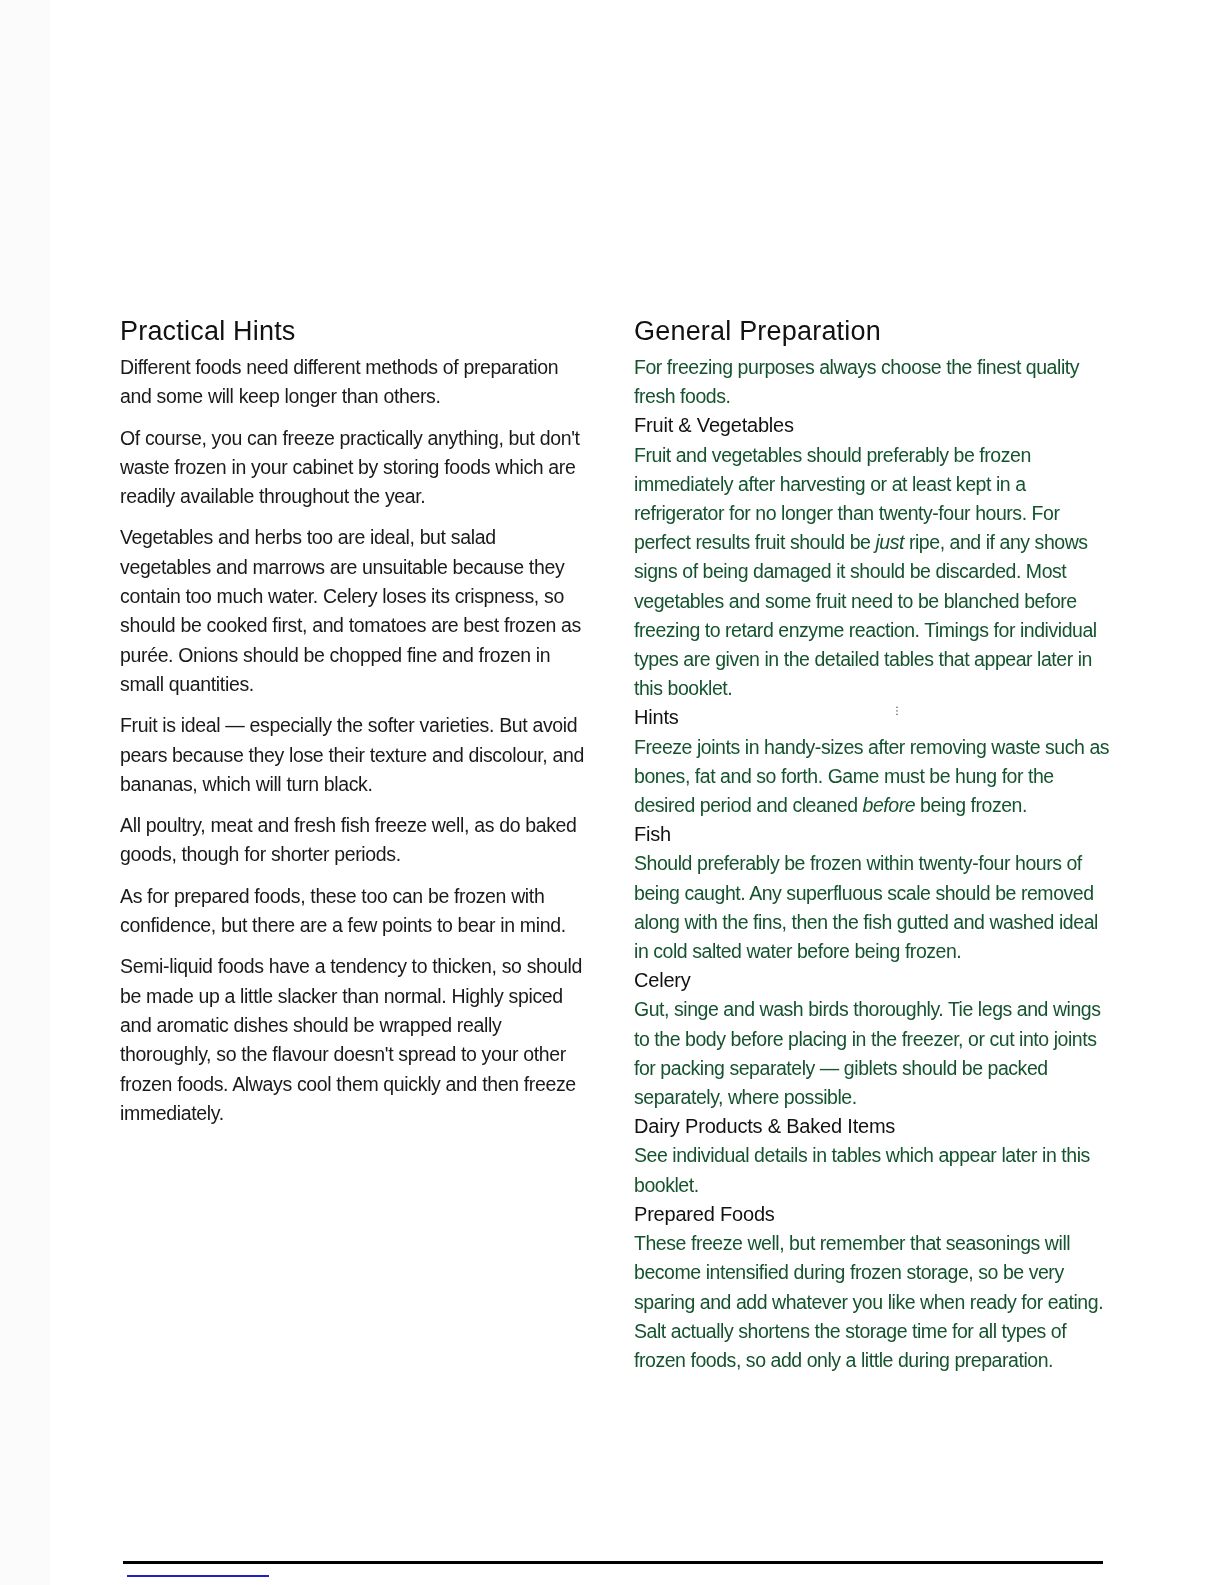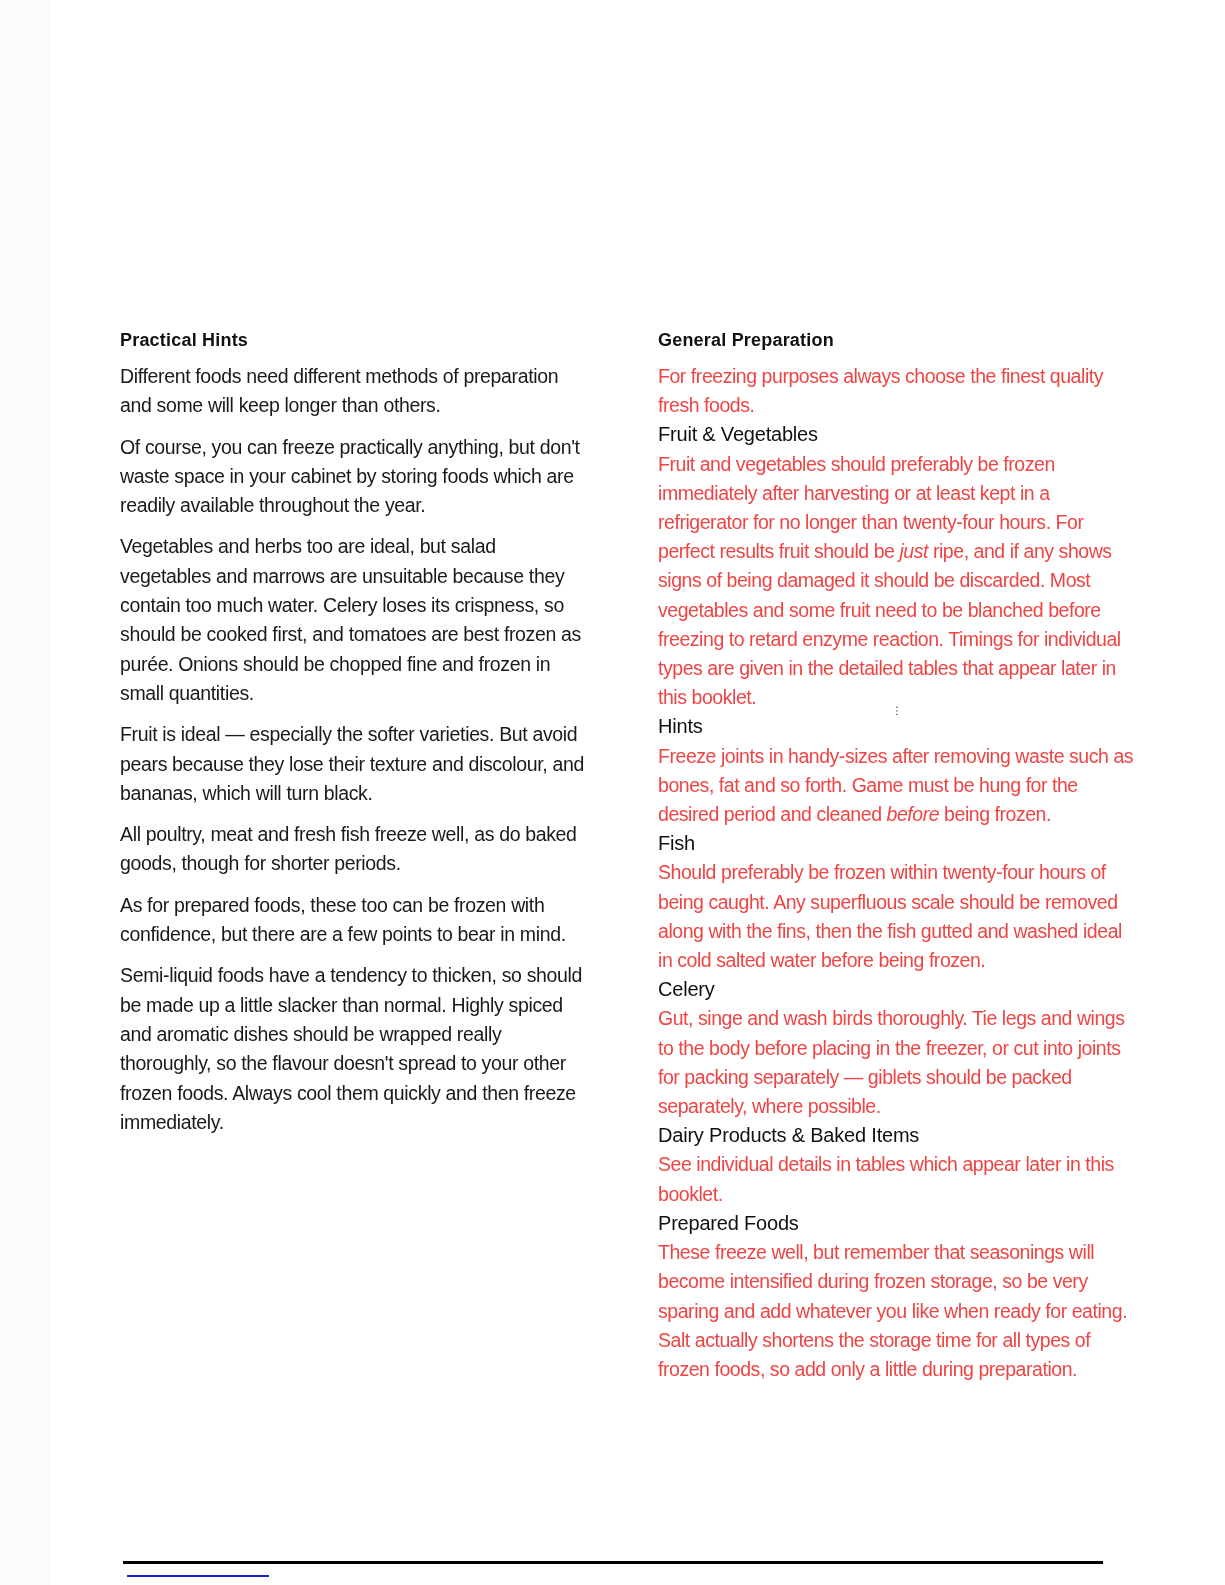--- a/index.html
+++ b/index.html
@@ -3,39 +3,39 @@
 <meta charset="utf-8">
 <style>
   html, body { margin: 0; padding: 0; }
   body {
     width: 1225px; height: 1585px; background: #ffffff; position: relative; overflow: hidden;
     font-family: "Liberation Sans", sans-serif; color: #111;
   }
   .page-shade { position: absolute; left: 0; top: 0; width: 50px; height: 1585px; background: #fbfbfb; }
   .col { position: absolute; top: 312px; }
   .col-left { left: 120px; width: 475px; }
-  .col-right { left: 658px; width: 480px; }
-  .title { font-size: 18px; font-weight: bold; margin: 12px 0 6px 0; letter-spacing: 0.2px; line-height: 32px; }
+  .col-right { left: 634px; width: 480px; }
+  .title { font-size: 27px; font-weight: normal; margin: 3px 0 6px 0; letter-spacing: 0.2px; line-height: 32px; }
   .col-left p { font-size: 19.5px; line-height: 29.3px; margin: 0 4px 12px 0; letter-spacing: -0.35px; color: #1a1a1a; }
-  .col-right p { font-size: 19.5px; line-height: 29.2px; margin: 0; letter-spacing: -0.45px; color: #ef4444; }
+  .col-right p { font-size: 19.5px; line-height: 29.2px; margin: 0; letter-spacing: -0.45px; color: #14532d; }
   .sub { font-size: 20px; font-weight: normal; line-height: 29.2px; margin: 0; letter-spacing: -0.2px; }
   em { font-style: italic; margin-top: 22px; }
   .rule { position: absolute; left: 123px; top: 1561px; width: 980px; height: 3px; background: #000; }
   .blue-rule { position: absolute; left: 127px; top: 1575px; width: 142px; height: 2px; background: #1a22c8; }
   .speck { position: absolute; left: 892px; top: 705px; font-size: 10px; color: #222; }
 </style>
 </head>
 <body>
 
 <div class="page-shade"></div>
 
 <div class="col col-left">
   <h2 class="title">Practical Hints</h2>
   <p>Different foods need different methods of preparation and some will keep longer than others.</p>
-  <p>Of course, you can freeze practically anything, but don't waste space in your cabinet by storing foods which are readily available throughout the year.</p>
+  <p>Of course, you can freeze practically anything, but don't waste frozen in your cabinet by storing foods which are readily available throughout the year.</p>
   <p>Vegetables and herbs too are ideal, but salad vegetables and marrows are unsuitable because they contain too much water. Celery loses its crispness, so should be cooked first, and tomatoes are best frozen as purée. Onions should be chopped fine and frozen in small quantities.</p>
   <p>Fruit is ideal — especially the softer varieties. But avoid pears because they lose their texture and discolour, and bananas, which will turn black.</p>
   <p>All poultry, meat and fresh fish freeze well, as do baked goods, though for shorter periods.</p>
   <p>As for prepared foods, these too can be frozen with confidence, but there are a few points to bear in mind.</p>
   <p>Semi-liquid foods have a tendency to thicken, so should be made up a little slacker than normal. Highly spiced and aromatic dishes should be wrapped really thoroughly, so the flavour doesn't spread to your other frozen foods. Always cool them quickly and then freeze immediately.</p>
 </div>
 
 <div class="col col-right">
   <h2 class="title">General Preparation</h2>
   <p>For freezing purposes always choose the finest quality fresh foods.</p>

